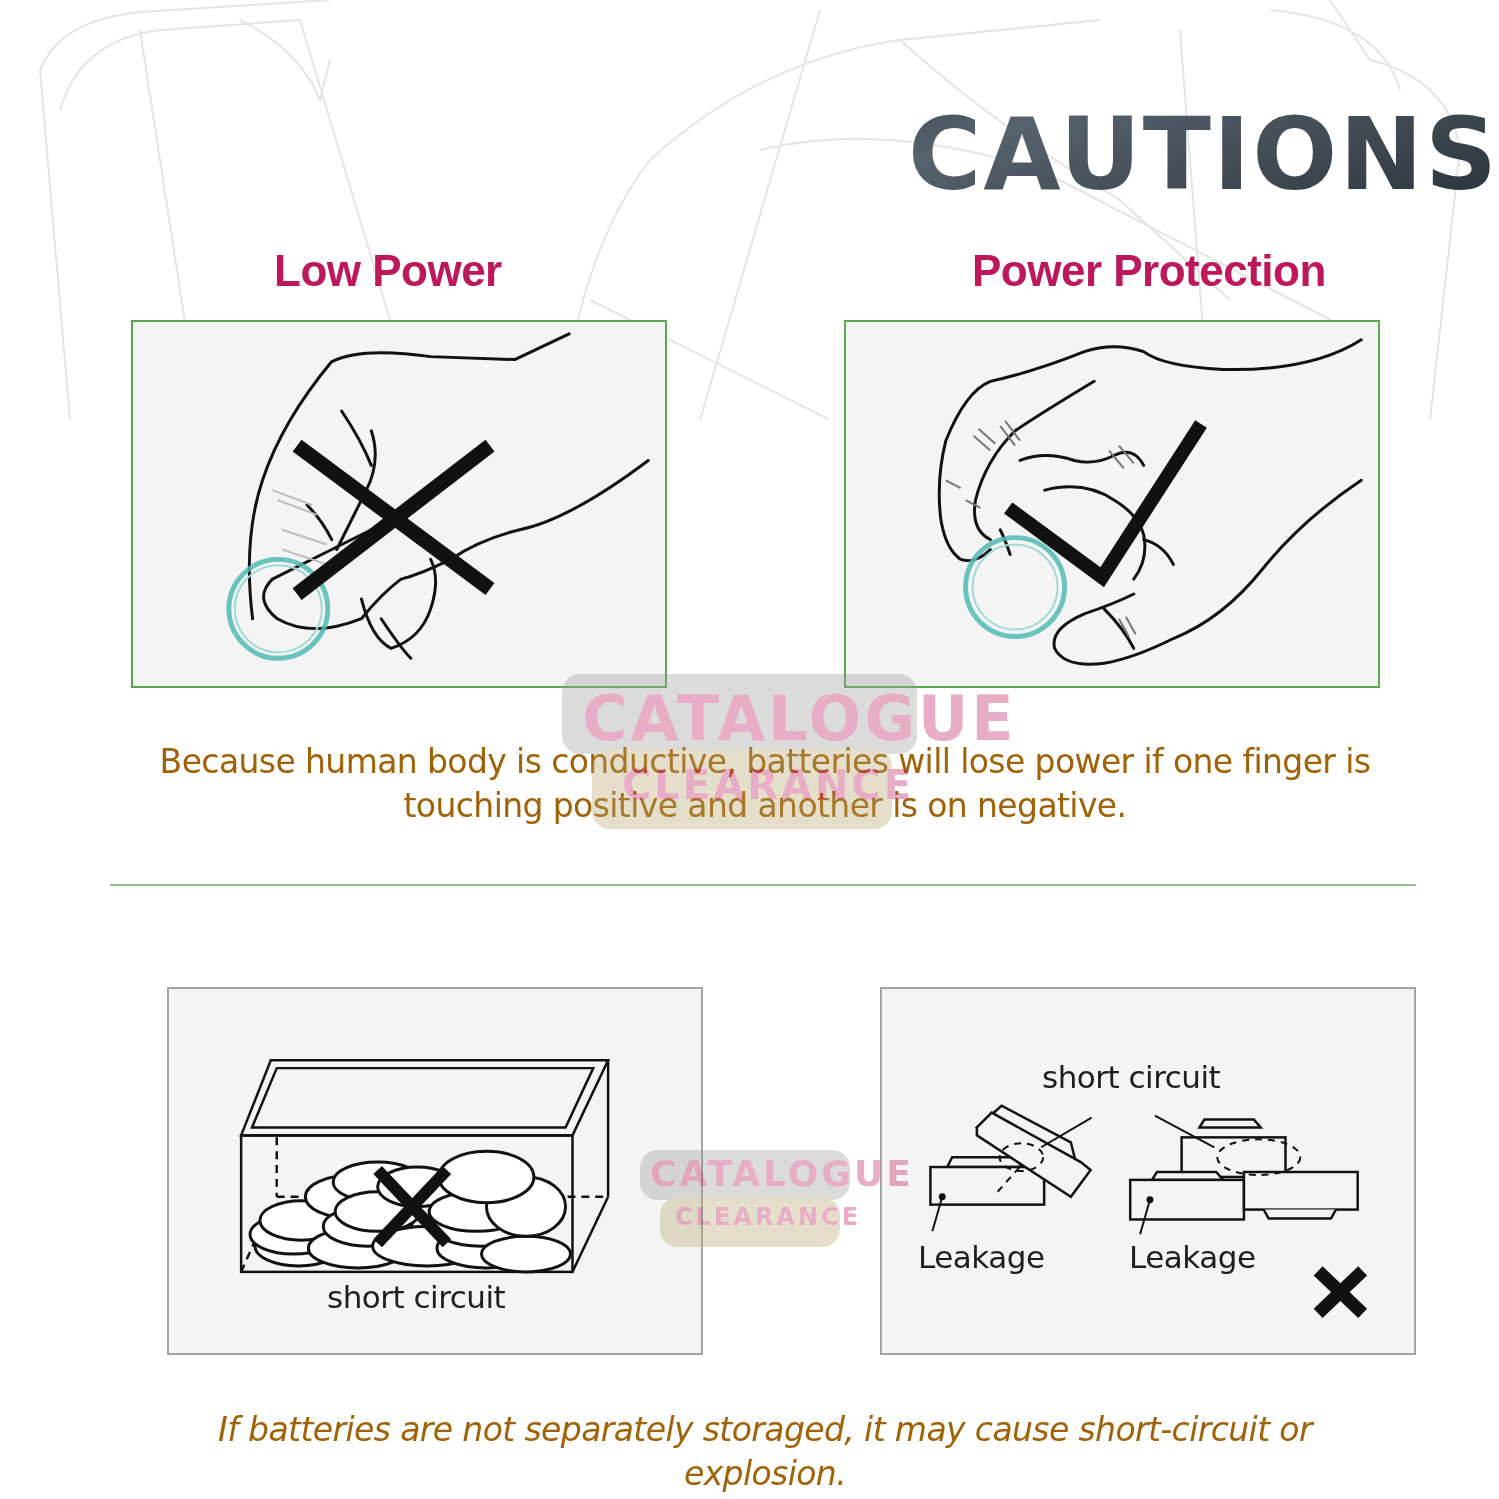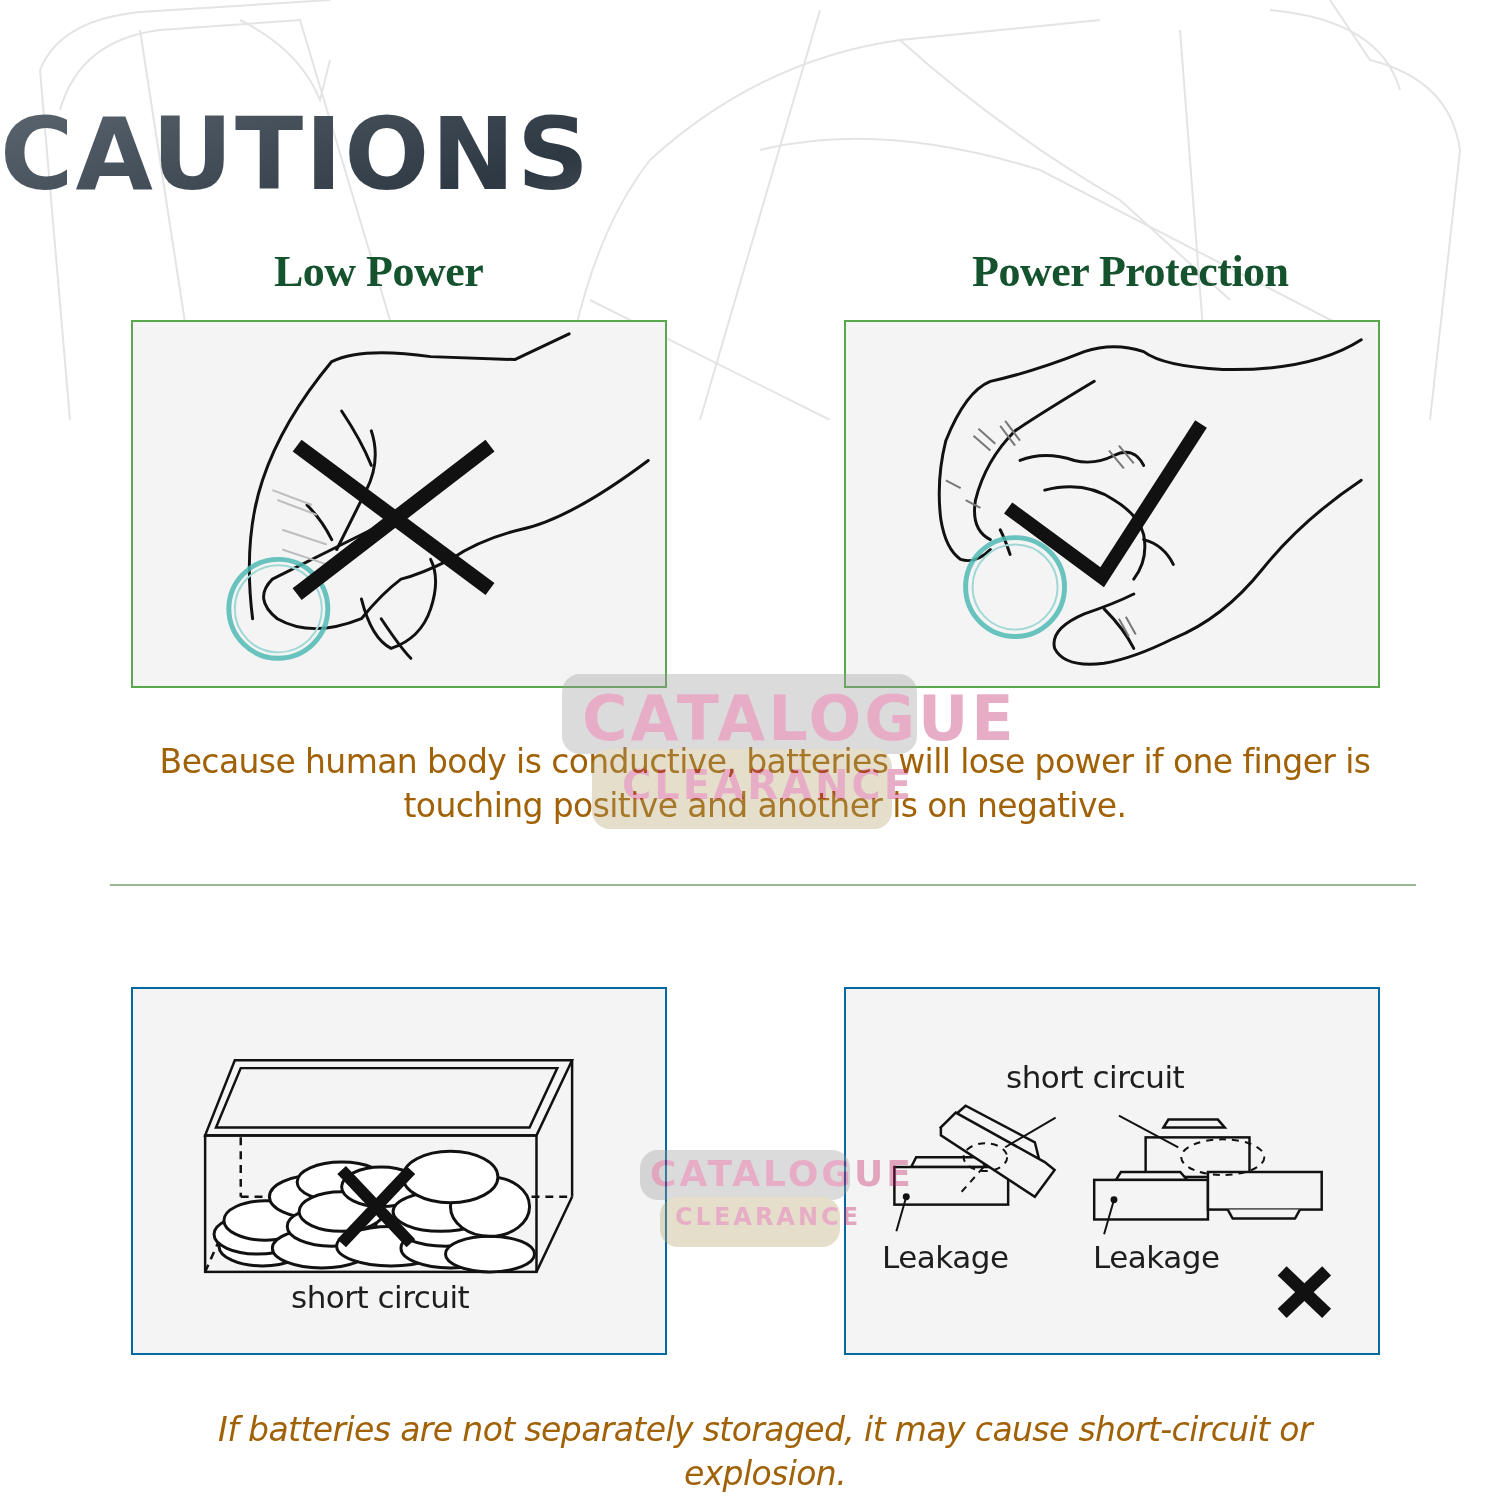--- a/index.html
+++ b/index.html
@@ -2,40 +2,40 @@
 <html><head>
 <meta charset="utf-8">
 <style>
   * { margin: 0; padding: 0; box-sizing: border-box; }
   html, body { width: 1499px; height: 1499px; background: #ffffff; overflow: hidden; }
   body { position: relative; font-family: "Liberation Sans", "DejaVu Sans", sans-serif; color: #1f1f1f; }
 
   .bg-sketch { position: absolute; left: 0; top: 0; width: 1499px; height: 420px; z-index: 0; }
 
   .title {
-    position: absolute; left: 0; width: 1499px; top: 100px; text-align: left;
+    position: absolute; left: 0; width: 1499px; top: 100px; text-align: right;
     font-family: "DejaVu Sans", "Liberation Sans", sans-serif; font-weight: 700;
     font-size: 100px; letter-spacing: 2px; line-height: 110px;
     color: #3c4650;
     background: linear-gradient(160deg, #5b6670 0%, #2e3842 40%, #56626c 60%, #2a333c 100%);
     -webkit-background-clip: text; background-clip: text; -webkit-text-fill-color: transparent;
     z-index: 2;
   }
   .subtitle {
-    position: absolute; top: 246px; font-size: 44px; font-weight: 700; color: #14532d;
-    font-family: Liberation Serif, serif; letter-spacing: -0.5px; z-index: 2;
+    position: absolute; top: 246px; font-size: 44px; font-weight: 700; color: #be185d;
+    font-family: Liberation Sans, sans-serif; letter-spacing: -0.5px; z-index: 2;
   }
   .subtitle.left { left: 274px; }
   .subtitle.right { left: 972px; }
 
   .panel {
     position: absolute; background: #f5f4f4; z-index: 2; overflow: hidden;
   }
   .panel.green { border: 2px solid #5aa84e; }
-  .panel.black { border: 2px solid #0369a1; }
+  .panel.black { border: 2px solid #a3a3a3; margin-left: 36px; }
   .panel svg { position: absolute; left: 0; top: 0; width: 100%; height: 100%; }
 
   .p1 { left: 131px; top: 320px; width: 536px; height: 368px; }
   .p2 { left: 844px; top: 320px; width: 536px; height: 368px; }
   .p3 { left: 131px; top: 987px; width: 536px; height: 368px; }
   .p4 { left: 844px; top: 987px; width: 536px; height: 368px; }
 
   .caption {
     position: absolute; left: 120px; width: 1290px; text-align: center;
     font-size: 33px; line-height: 44px; color: #a16207; z-index: 3;

